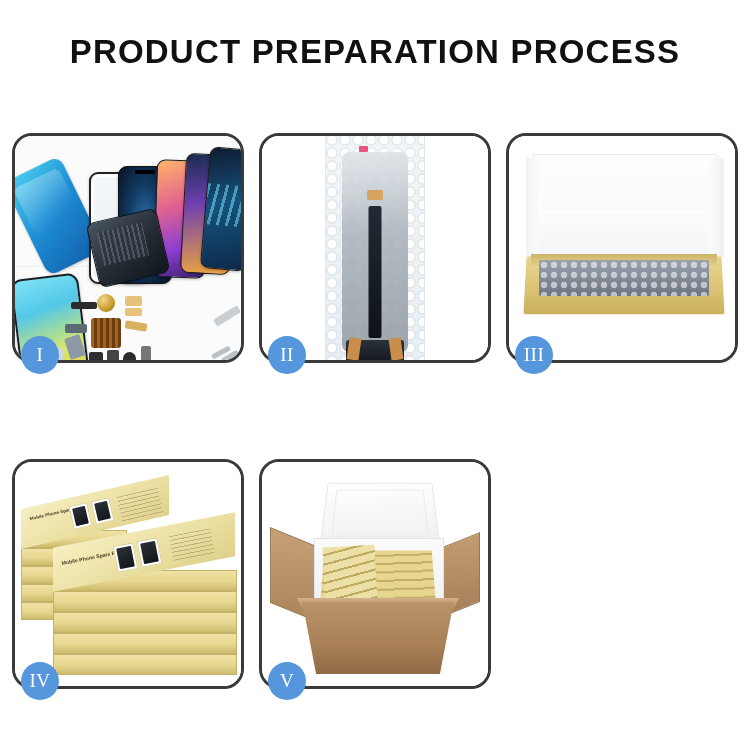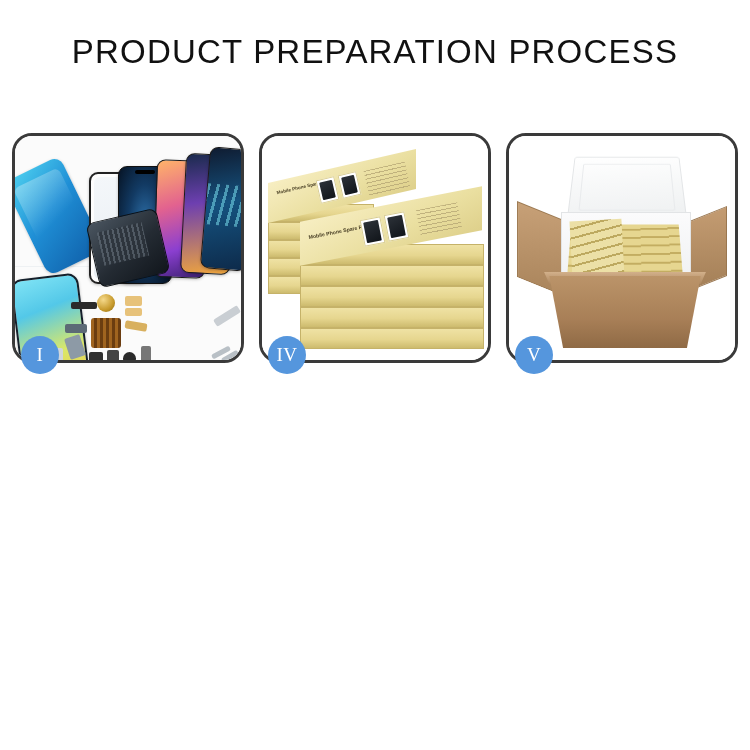--- a/index.html
+++ b/index.html
@@ -6,21 +6,21 @@
   body{
     width:750px;height:750px;background:#ffffff;
     font-family:"Liberation Sans",sans-serif;
     overflow:hidden;position:relative;
   }
   .page{width:750px;height:750px;position:relative;}
 
   
   .header{text-align:center;padding-top:34px;}
   .title{
-    font-size:33px;font-weight:400;letter-spacing:1.2px;color:#111;
+    font-size:33px;font-weight:700;letter-spacing:1.2px;color:#111;
     line-height:1.1;white-space:nowrap;
   }
   .subtitle{
     font-size:15.5px;color:#1a1a1a;margin-top:11px;letter-spacing:.1px;
     white-space:nowrap;
   }
 
   
   .grid{
     position:absolute;left:12px;top:133px;width:726px;
@@ -264,21 +264,45 @@
         <div class="chip c11"></div>
         <div class="chip c12"></div>
         <div class="chip c13"></div>
         <div class="chip c14"></div>
         <div class="chip c15"></div>
         <div class="chip c16"></div>
       </div>
       <div class="badge">I</div>
     </div>
 
-
+    <div class="panel">
+      <div class="panel-inner p2">
+        <div class="bubblebag">
+          <div class="scr2"></div>
+          <div class="pink2"></div>
+          <div class="tape2"></div>
+          <div class="flex2"></div>
+          <div class="conn2"></div>
+          <div class="tapeL"></div>
+          <div class="tapeR"></div>
+        </div>
+      </div>
+      <div class="badge">II</div>
+    </div>
+
+    <div class="panel">
+      <div class="panel-inner p3">
+        <div class="box3-lid"></div>
+        <div class="foam3"></div>
+        <div class="tray3"></div>
+        <div class="tray3-in"></div>
+        <div class="bw3"></div>
+      </div>
+      <div class="badge">III</div>
+    </div>
 
     <div class="panel">
       <div class="panel-inner p4">
         <div class="stack">
 
           <div class="gbox" style="left:2px;top:56px;width:104px;height:16px;"></div>
           <div class="gbox" style="left:2px;top:74px;width:104px;height:16px;"></div>
           <div class="gbox" style="left:2px;top:92px;width:104px;height:16px;"></div>
           <div class="gbox" style="left:2px;top:110px;width:104px;height:16px;"></div>
           <div class="gbox" style="left:2px;top:128px;width:104px;height:16px;"></div>

